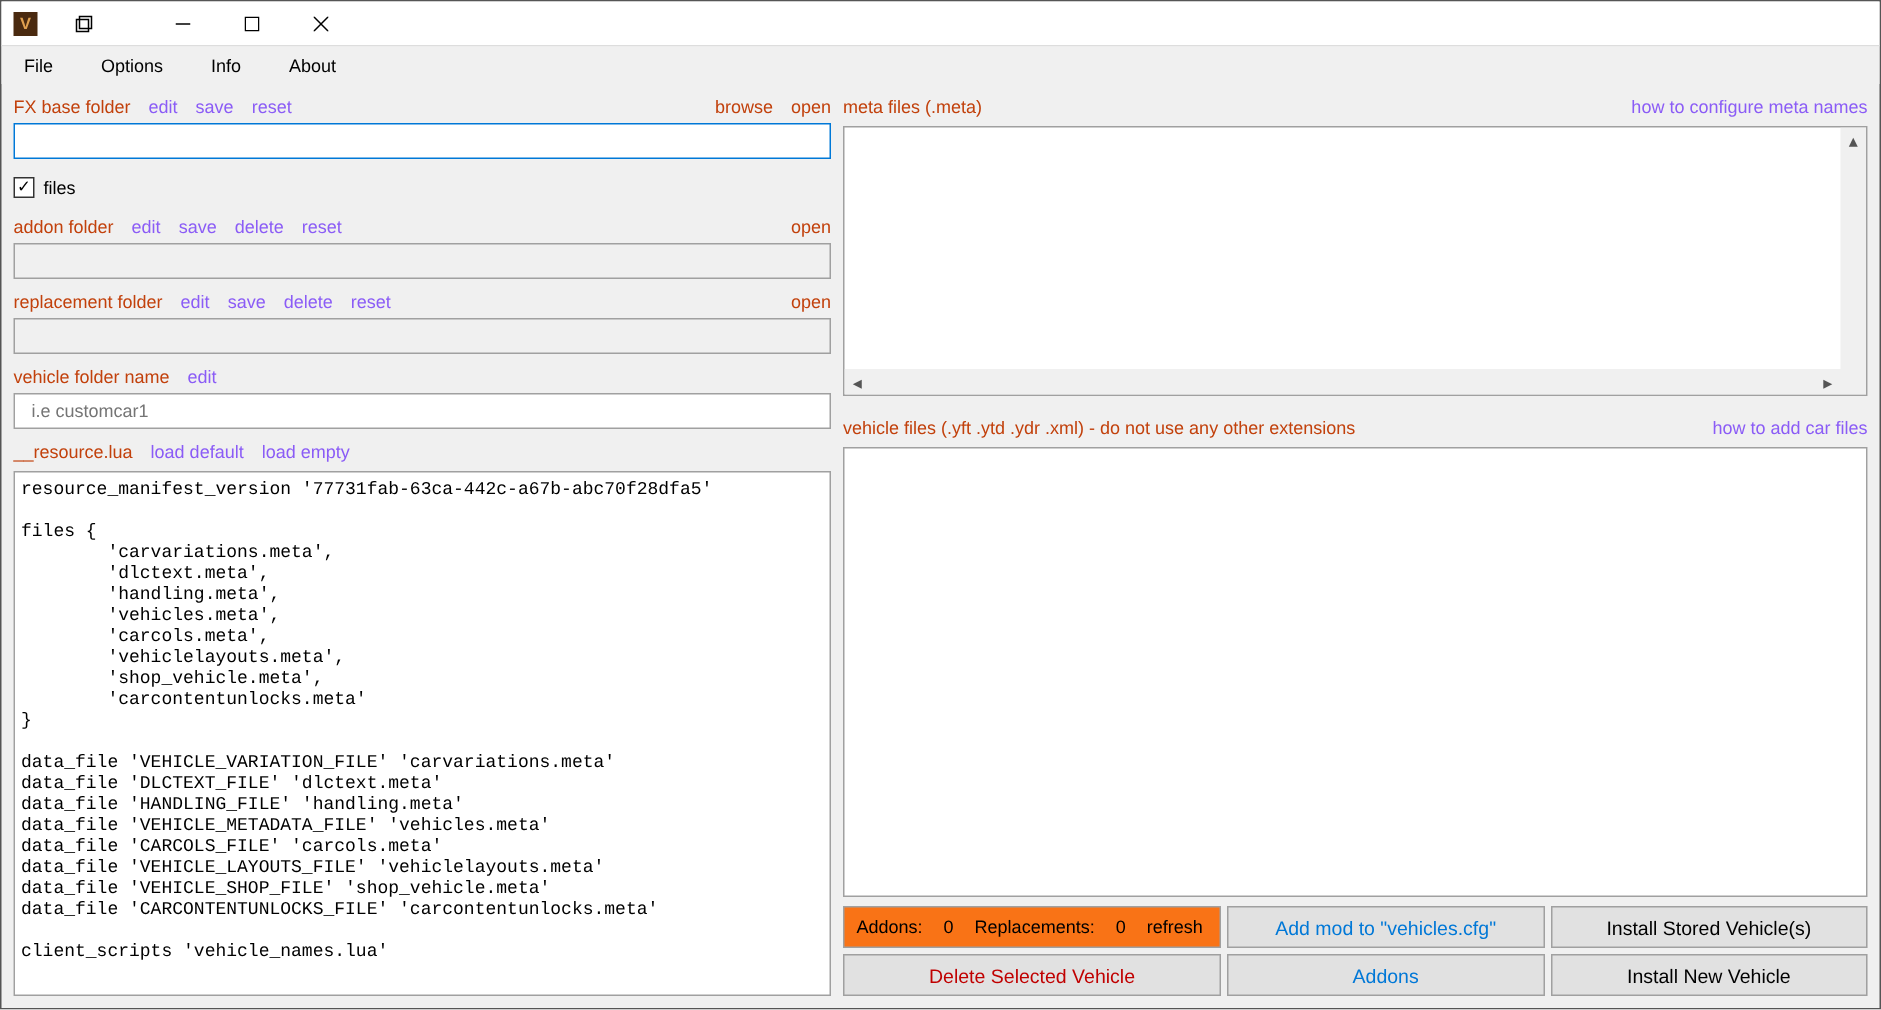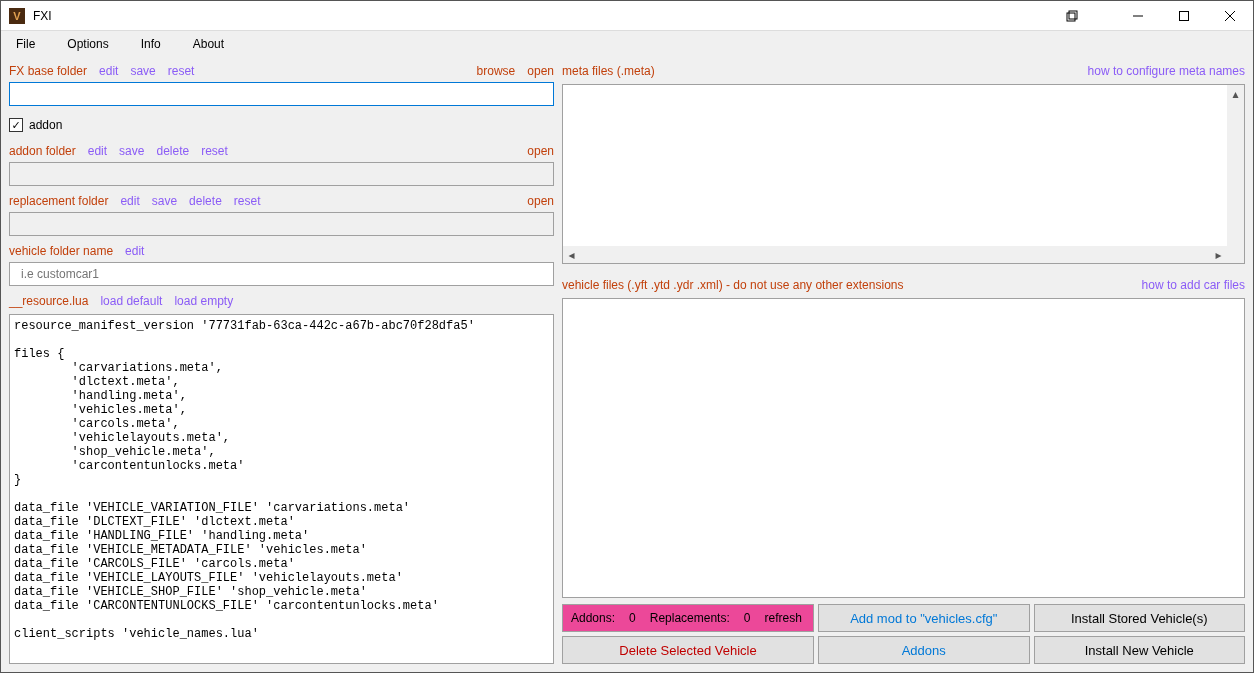--- a/index.html
+++ b/index.html
@@ -27,34 +27,33 @@
 .textarea { width: 100%; border: 1px solid #a0a0a0; background: #fff; padding: 4px; font-family: Consolas, "Courier New", monospace; font-size: 12px; resize: none; overflow: auto; white-space: pre; }
 .resource { flex: 1; margin-top: 2px; }
 .meta-box { flex: 1; border: 1px solid #a0a0a0; background: #fff; margin-top: 2px; position: relative; overflow: hidden; }
 .meta-box .sb-v { position: absolute; right: 0; top: 0; bottom: 17px; width: 17px; background: #f0f0f0; }
 .meta-box .sb-v .thumb { position: absolute; top: 1px; left: 1px; right: 1px; height: 15px; display:flex; align-items:center; justify-content:center; color:#555; }
 .meta-box .sb-h { position: absolute; left: 0; right: 0; bottom: 0; height: 17px; background: #f0f0f0; }
 .meta-box .sb-h .arr { position: absolute; top: 1px; width: 15px; height: 15px; display:flex; align-items:center; justify-content:center; color:#555; }
 .meta-box .sb-h .arr.l { left: 1px; }
 .meta-box .sb-h .arr.r { right: 18px; }
 .veh-box { flex: 1; border: 1px solid #a0a0a0; background: #fff; margin-top: 2px; }
-.stats-box { border: 1px solid #a0a0a0; background: #ec4899; height: 28px; display: flex; align-items: center; padding: 0 8px; gap: 14px; flex:1; }
+.stats-box { border: 1px solid #a0a0a0; background: #f97316; height: 28px; display: flex; align-items: center; padding: 0 8px; gap: 14px; flex:1; }
 .btn { border: 1px solid #a0a0a0; background: #e1e1e1; height: 28px; display: flex; align-items: center; justify-content: center; cursor: pointer; font-size: 13px; padding: 0 10px; }
 .btn.blue { color: #0078d7; }
 .btn.red { color: #c00000; }
 .wide-row { display: grid; grid-template-columns: 252px 1fr 1fr; gap: 4px; margin-top: 6px; }
 svg { display: block; }
 </style>
 </head>
 <body>
 
 <div class="window">
   <div class="titlebar">
     <div class="icon">V</div>
-    <div class="title">FXI</div>
     <div class="ctrl">
       <svg width="12" height="12" viewBox="0 0 12 12">
           <rect x="1" y="3" width="8" height="8" fill="none" stroke="#000"></rect>
           <rect x="3" y="1" width="8" height="8" fill="none" stroke="#000"></rect>
         </svg>
     </div>
     <div style="width:20px"></div>
     <div class="ctrl">
       <svg width="10" height="10" viewBox="0 0 10 10">
           <line x1="0" y1="5" x2="10" y2="5" stroke="#000"></line>
@@ -89,21 +88,21 @@
         <span class="link">save</span>
         <span class="link">reset</span>
         <span class="spacer"></span>
         <span class="act">browse</span>
         <span class="act">open</span>
       </div>
       <input class="input blue" value="" style="">
 
       <div class="chk-row">
         <div class="chk">✓</div>
-        <span>addon</span>
+        <span>files</span>
       </div>
 
       <div class="row">
         <span class="lbl">addon folder</span>
         <span class="link">edit</span>
         <span class="link">save</span>
         <span class="link">delete</span>
         <span class="link">reset</span>
         <span class="spacer"></span>
         <span class="act">open</span>

